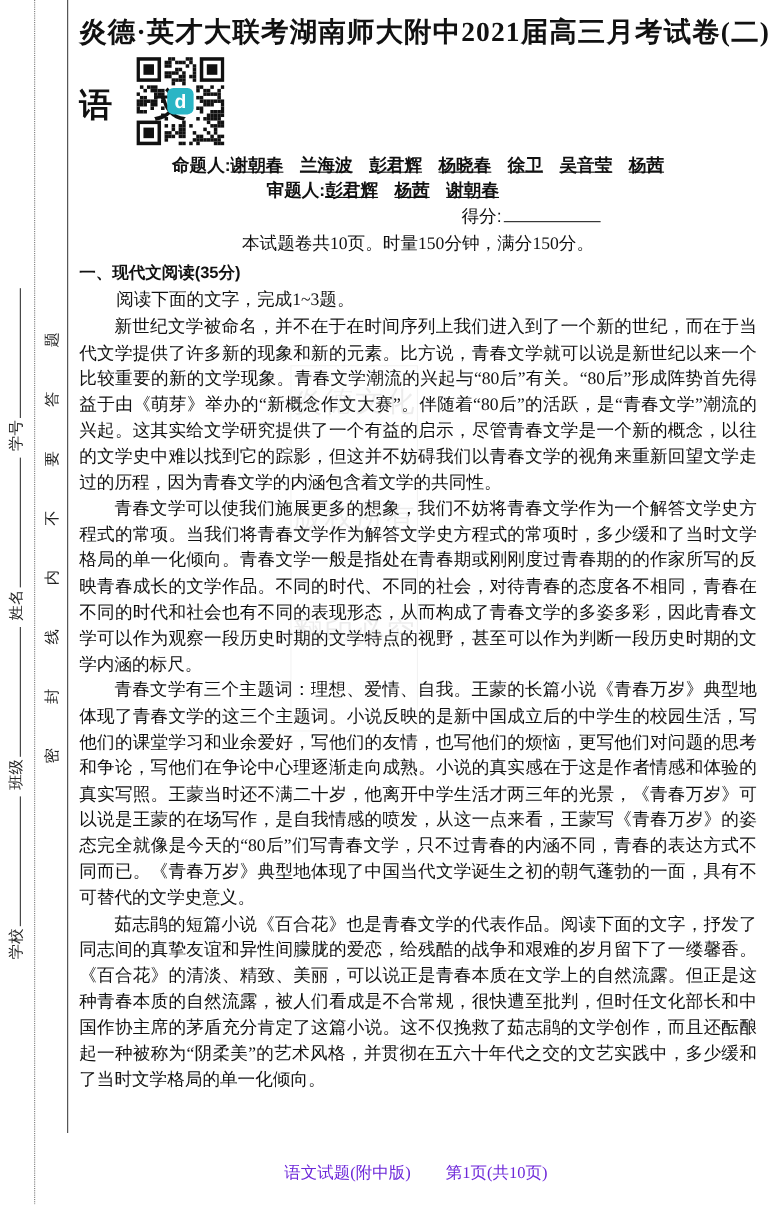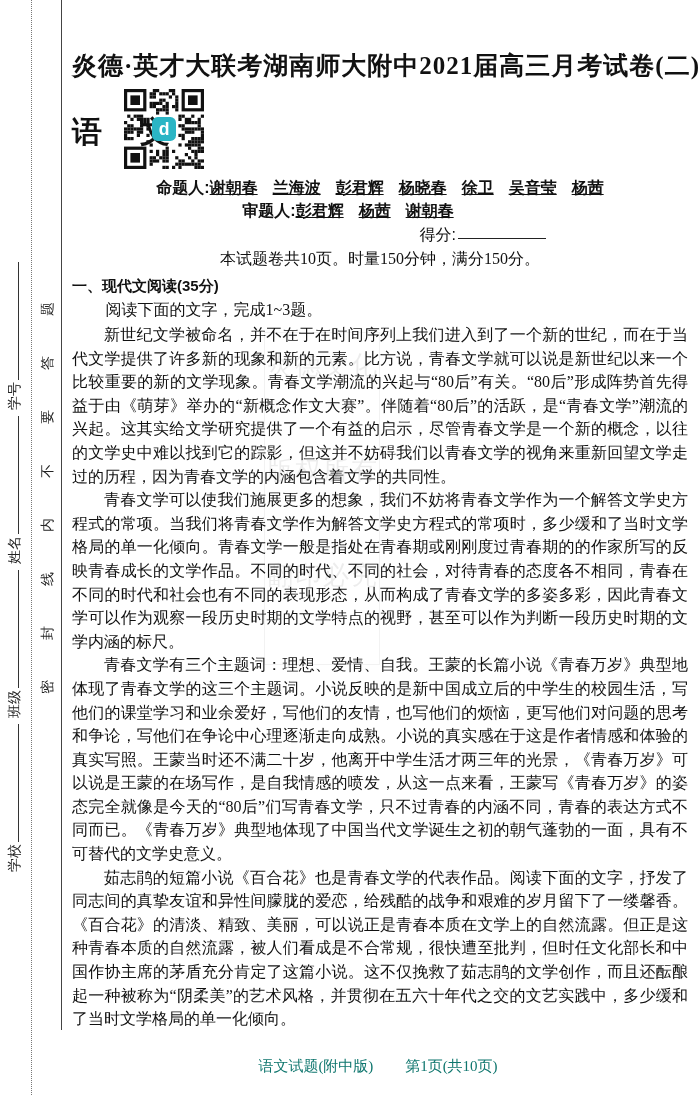--- a/index.html
+++ b/index.html
@@ -49,21 +49,20 @@
   }
   .watermark div {
     font-size:26px; letter-spacing:2px;
     color:rgba(0,0,0,0.075);
     height:105px; line-height:50px;
   }
   
   .content {
     position:absolute; left:62px; top:0; width:632px;
     padding:0 6px 0 10px;
-    margin-top:37px;
   }
   .exam-title {
     margin:12px 0 0 0;
     text-align:center;
     font-size:25px; font-weight:bold; letter-spacing:1px;
     font-family:"Liberation Serif","DejaVu Serif",serif;
     white-space:nowrap;
   }
   .header-row { position:relative; height:94px; }
   .qr { position:absolute; left:52px; top:6px; width:80px; height:82px; }
@@ -98,21 +97,21 @@
   .section-subheading, .reading-instruction {
     font-size:16px; line-height:24px; padding-left:2.1em;
   }
   .passage { margin-top:1px; }
   .passage .para {
     margin:0; text-indent:2em; text-align:justify;
     font-size:16px; line-height:23.6px;
   }
   .footer {
     position:absolute; left:62px; width:632px; top:1057px;
-    text-align:center; font-size:15px; color:#0f766e;
+    text-align:center; font-size:15px; color:#6d28d9;
   }
   .footer span { margin:0 14px; }
 </style>
 </head>
 <body>
 
 <div id="page">
 
   <div class="name-fields">
     <span class="list-wrap"><span class="field">学校</span><span class="field">班级</span><span class="field">姓名</span><span class="field">学号</span></span>

